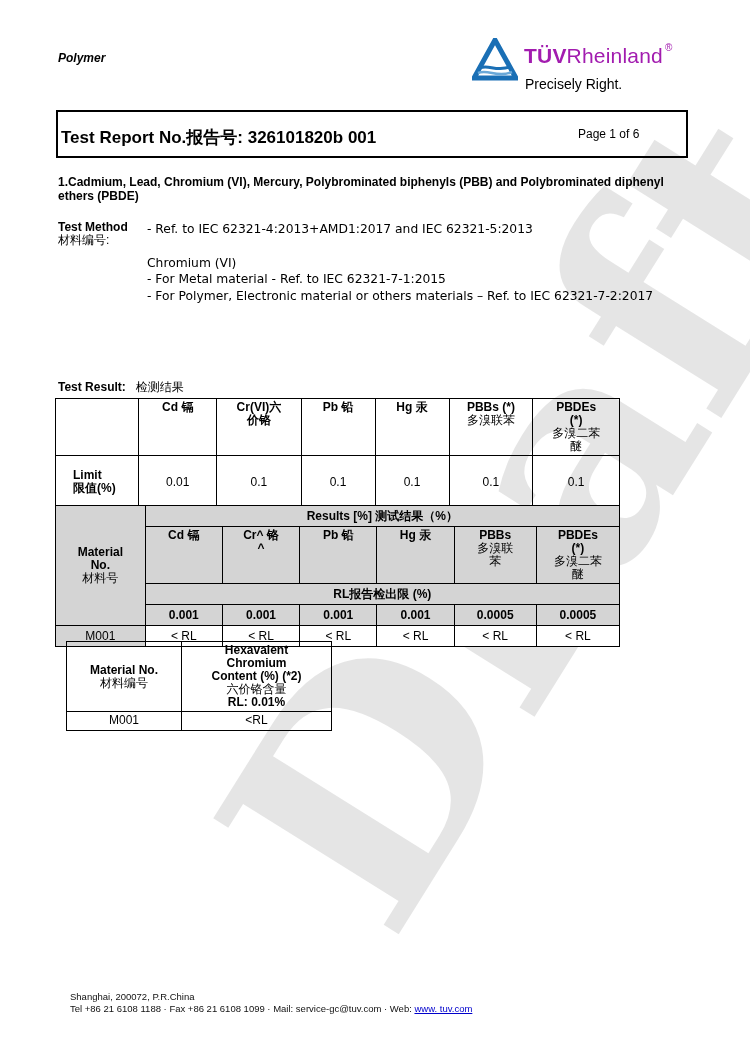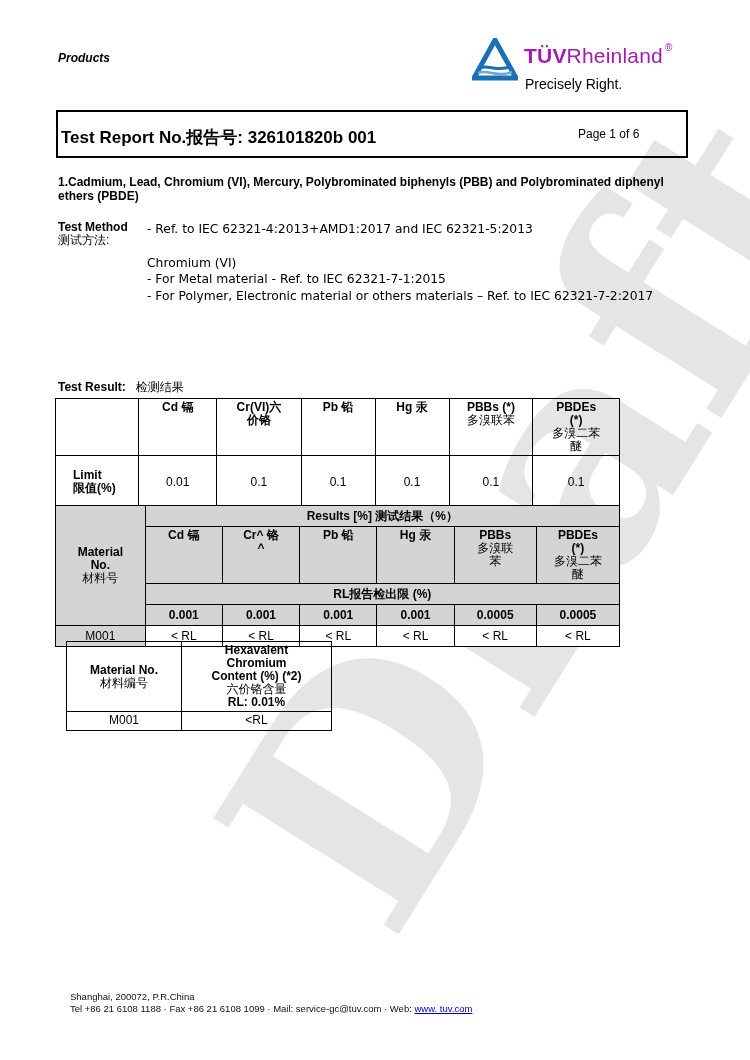--- a/index.html
+++ b/index.html
@@ -42,21 +42,21 @@
   .watermark { left:180px; top:520px; width:520px; font-family:"DejaVu Serif", serif; font-size:300px; font-weight:bold;
      color:rgba(160,160,160,0.28); transform:rotate(-58deg); transform-origin:center; pointer-events:none; white-space:nowrap; line-height:1; }
   .footer { left:70px; top:991px; width:640px; font-size:9.5px; line-height:11.5px; color:#111; }
   .footer a { color:#0000cc; text-decoration:underline; }
 </style>
 </head>
 <body>
 
 <div class="abs watermark">Draft</div>
 
-<div class="abs products">Products</div>
+<div class="abs products">Polymer</div>
 
 <div class="abs logo">
   <svg width="46" height="44" viewBox="0 0 46 44" style="position:absolute;left:0;top:2px;">
     <path d="M23 2 L44 40 L2 40 Z" fill="none" stroke="#1a6fb5" stroke-width="5" stroke-linejoin="miter"></path>
     <path d="M8 30 C16 26, 24 34, 38 29" fill="none" stroke="#1a6fb5" stroke-width="3"></path>
     <path d="M6 35 C16 31, 26 40, 40 34" fill="none" stroke="#6aa8d8" stroke-width="2.5"></path>
   </svg>
   <div class="logo-brand">
     <b>TÜV</b><span>Rheinland</span><sup>®</sup>
   </div>
@@ -65,21 +65,21 @@
 
 <div class="abs report-box">
   <div class="report-title">Test Report No.报告号: 326101820b 001</div>
   <div class="page-no">Page 1 of 6</div>
 </div>
 
 <div class="abs section-title">1.Cadmium, Lead, Chromium (VI), Mercury, Polybrominated biphenyls (PBB) and Polybrominated diphenyl ethers (PBDE)</div>
 
 <div class="abs tm-label">
   <div>Test Method</div>
-  <div class="cn">测试方法:</div>
+  <div class="cn">材料编号:</div>
 </div>
 
 <div class="abs tm-text">
   <div>- Ref. to IEC 62321-4:2013+AMD1:2017 and IEC 62321-5:2013</div>
   <div class="gap"></div>
   <div>Chromium (VI)</div>
   <div>- For Metal material - Ref. to IEC 62321-7-1:2015</div>
   <div>- For Polymer, Electronic material or others materials – Ref. to IEC 62321-7-2:2017</div>
   <div class="gap"></div>
 </div>

